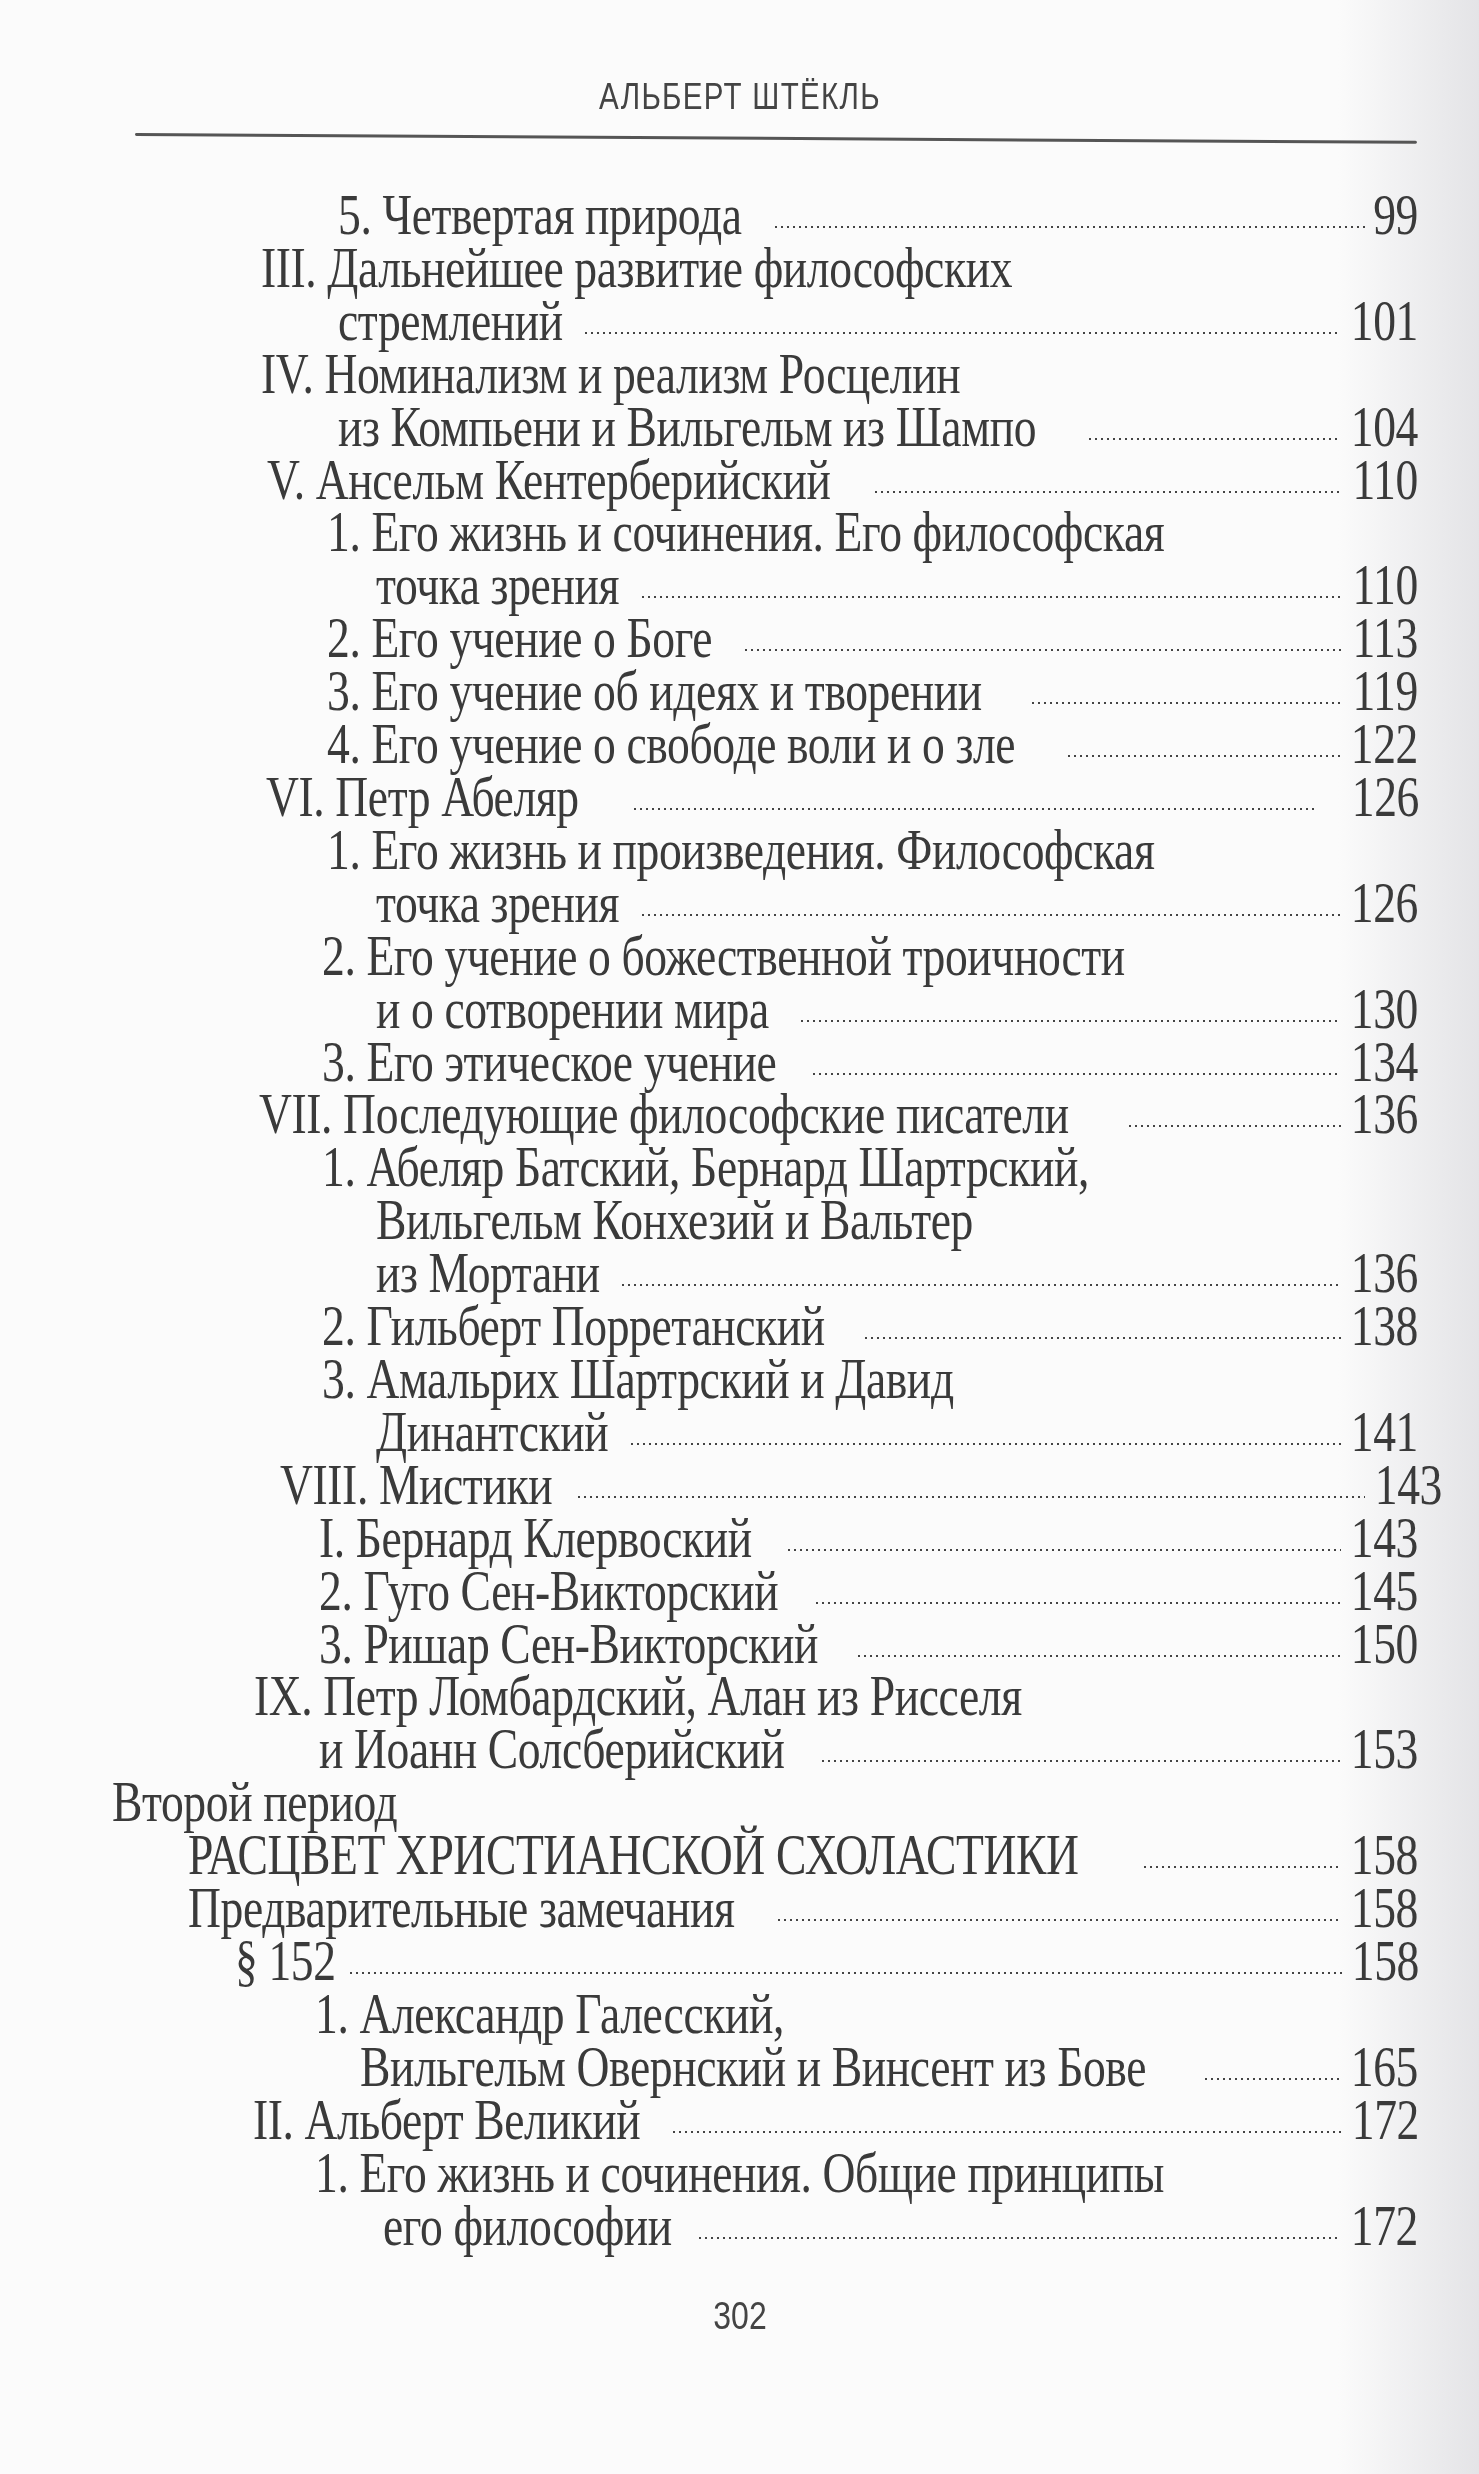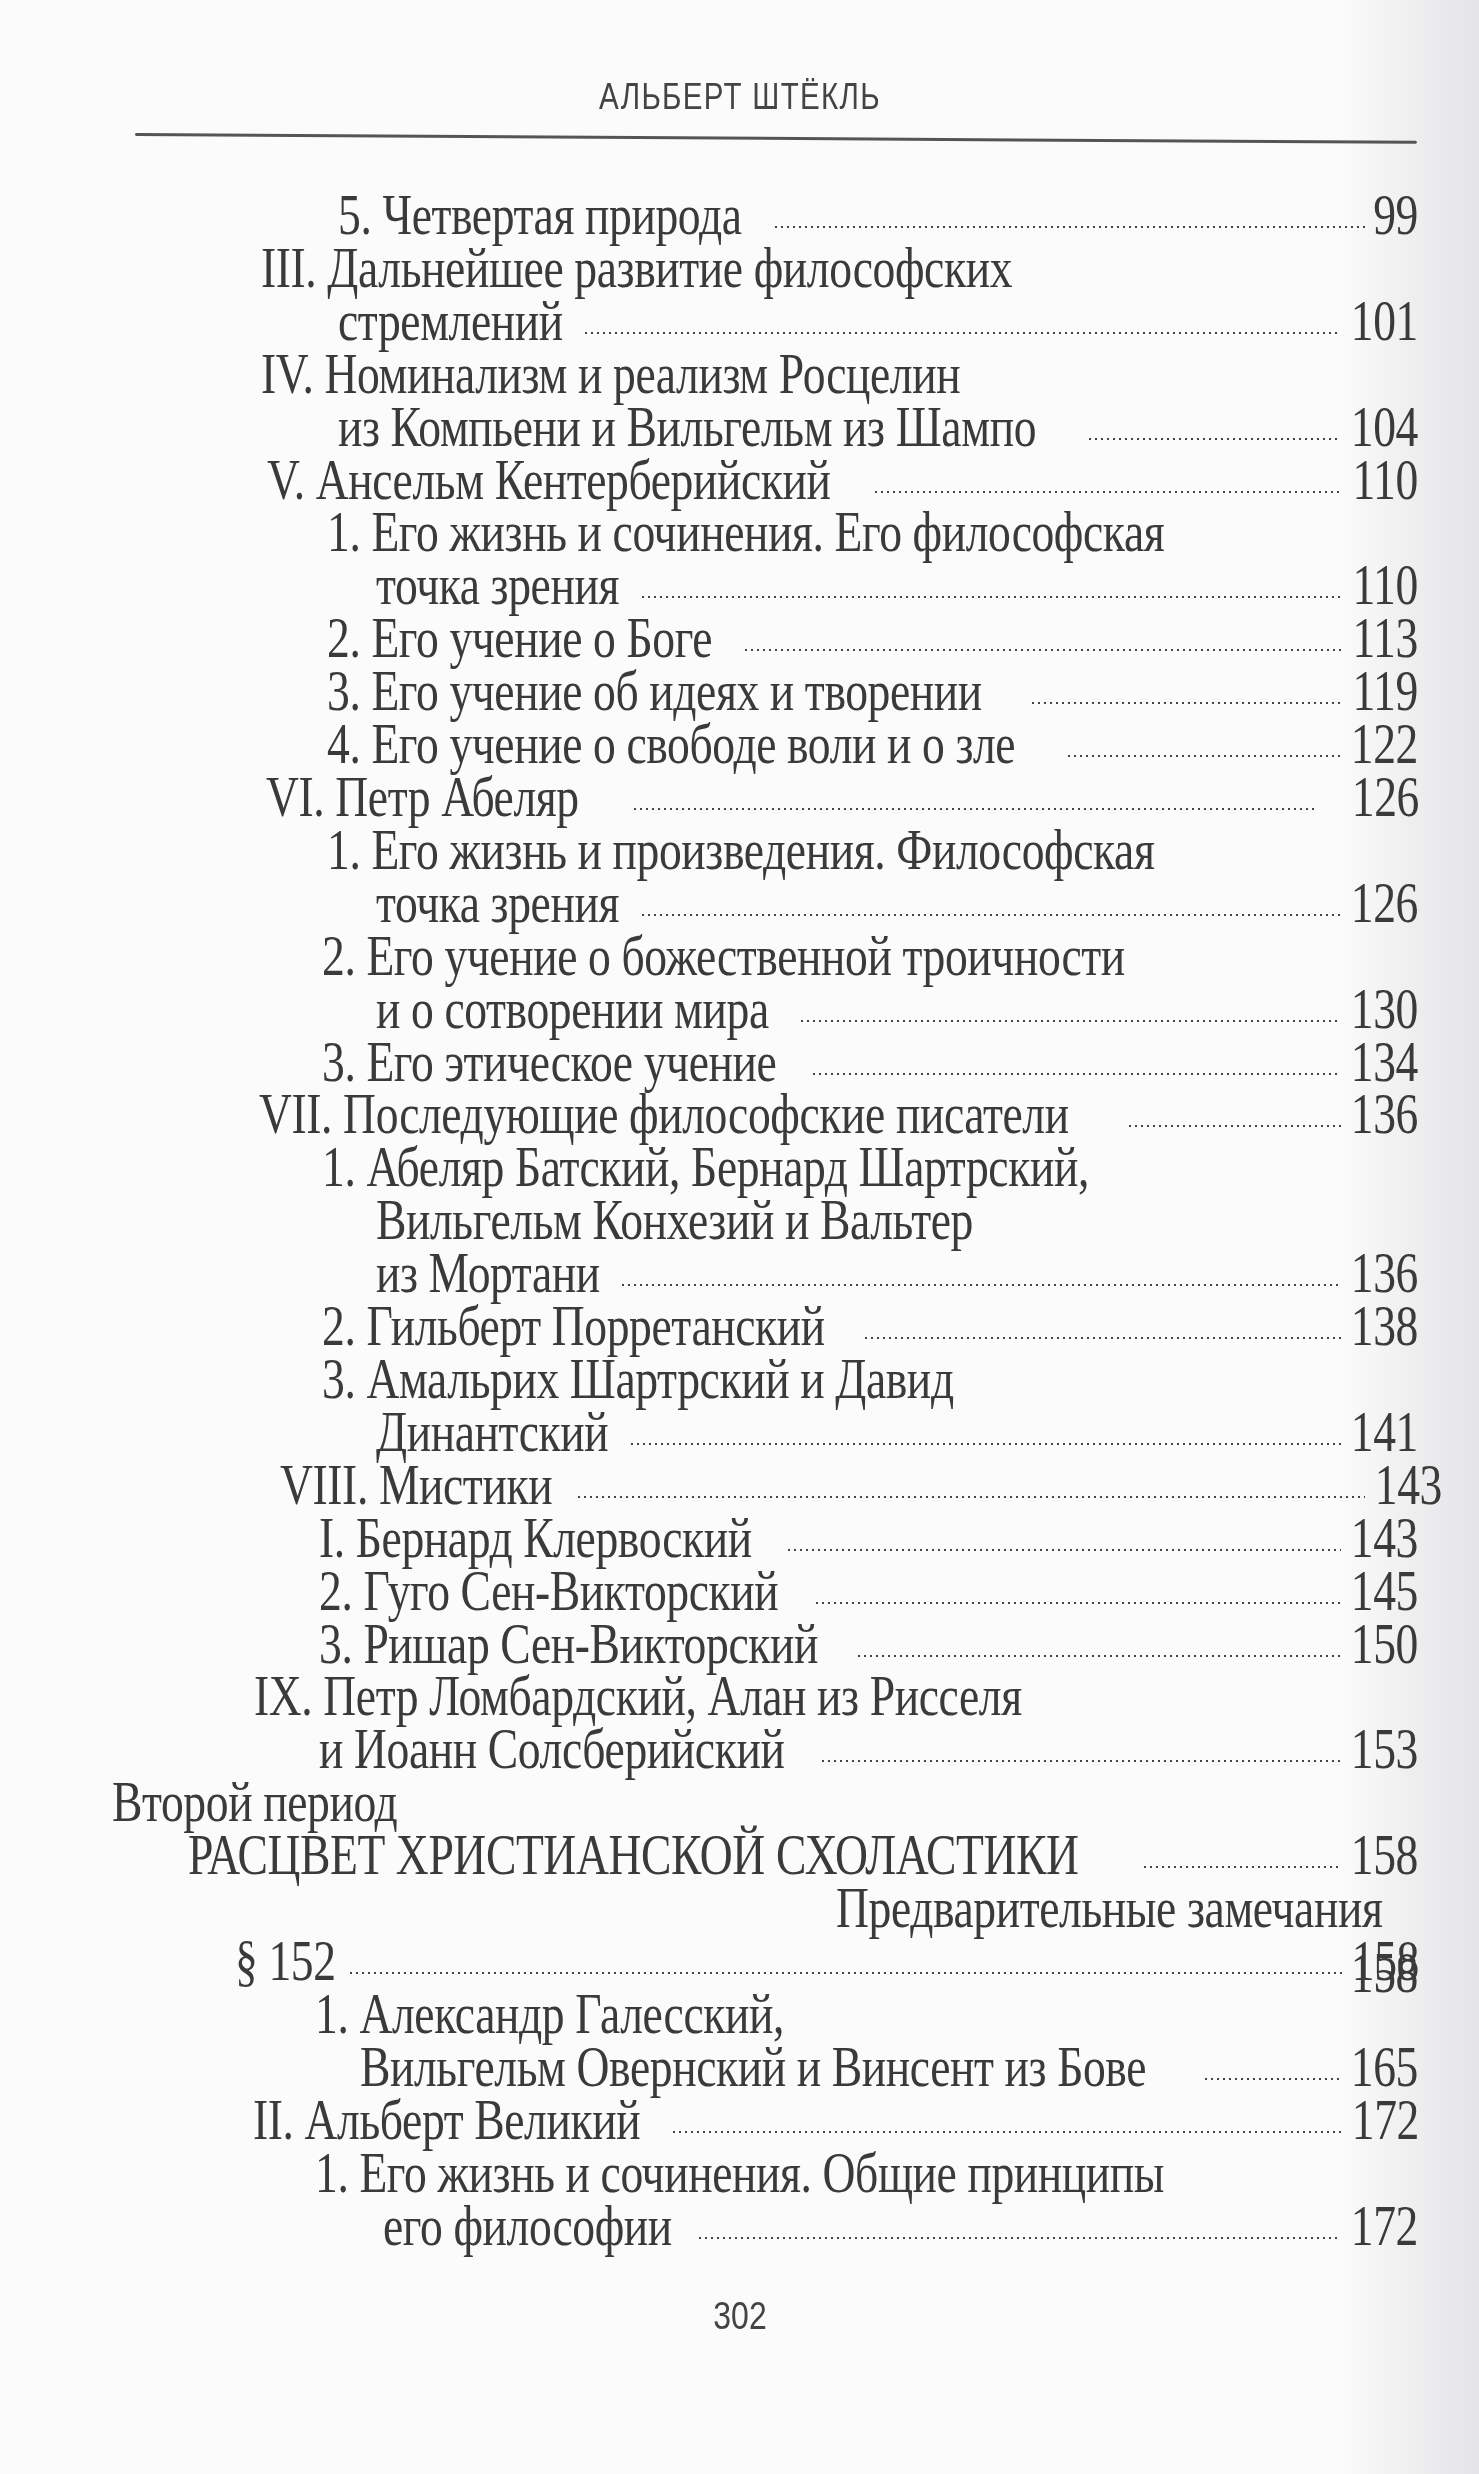--- a/index.html
+++ b/index.html
@@ -237,21 +237,21 @@
       <span class="page" style="display: inline-block; transform: scaleX(0.8); transform-origin: right bottom; margin-left: -12.4px;">153</span>
     </div>
     <div class="toc-line" style="left: 112px; top: 1587px;">
       <span class="label" style="display: inline-block; transform: scaleX(0.8); transform-origin: left bottom; margin-right: -53px;">Второй период</span>
     </div>
     <div class="toc-line" style="left: 188px; top: 1640px; width: 1230px;">
       <span class="label caps" style="display: inline-block; transform: scaleX(0.8); transform-origin: left bottom; margin-right: -165px;">РАСЦВЕТ ХРИСТИАНСКОЙ СХОЛАСТИКИ</span>
       <span class="leader"></span>
       <span class="page" style="display: inline-block; transform: scaleX(0.8); transform-origin: right bottom; margin-left: -12.4px;">158</span>
     </div>
-    <div class="toc-line" style="left: 188px; top: 1693px; width: 1230px; flex-direction: column;">
+    <div class="toc-line" style="left: 188px; top: 1693px; width: 1230px;">
       <span class="label" style="display: inline-block; transform: scaleX(0.8); transform-origin: left bottom; margin-right: -101px;">Предварительные замечания</span>
       <span class="leader"></span>
       <span class="page" style="display: inline-block; transform: scaleX(0.8); transform-origin: right bottom; margin-left: -12.4px;">158</span>
     </div>
     <div class="toc-line" style="left: 235px; top: 1746px; width: 1184px;">
       <span class="label" style="display: inline-block; transform: scaleX(0.8); transform-origin: left bottom; margin-right: -18.7px;">§ 152</span>
       <span class="leader"></span>
       <span class="page" style="display: inline-block; transform: scaleX(0.8); transform-origin: right bottom; margin-left: -12.4px;">158</span>
     </div>
     <div class="toc-line" style="left: 315px; top: 1799px;">

